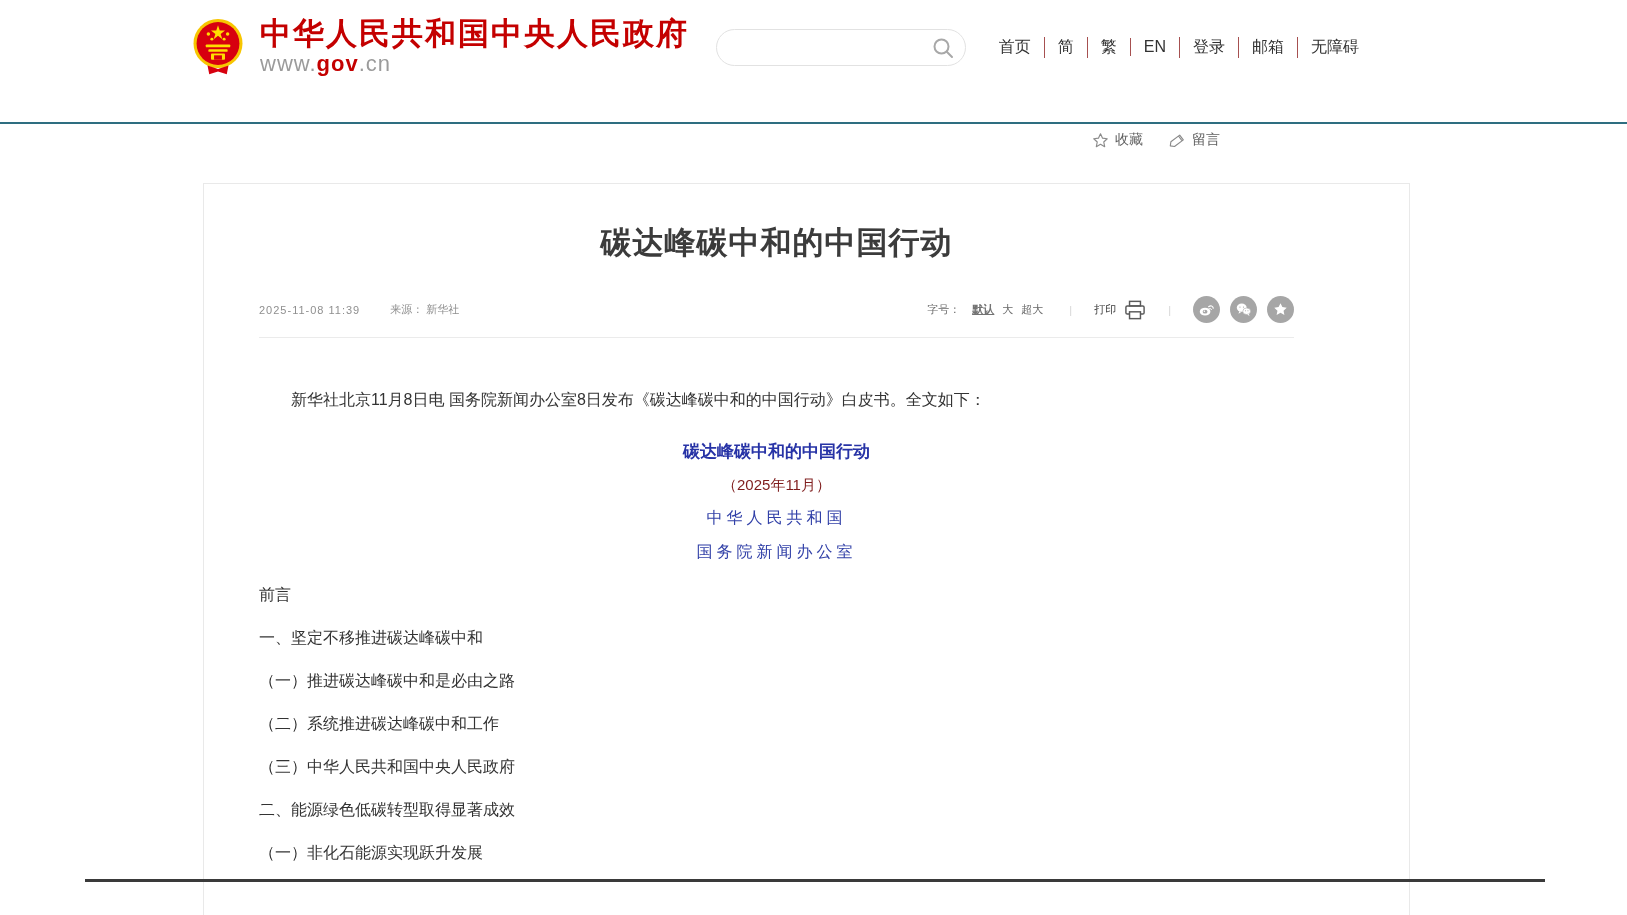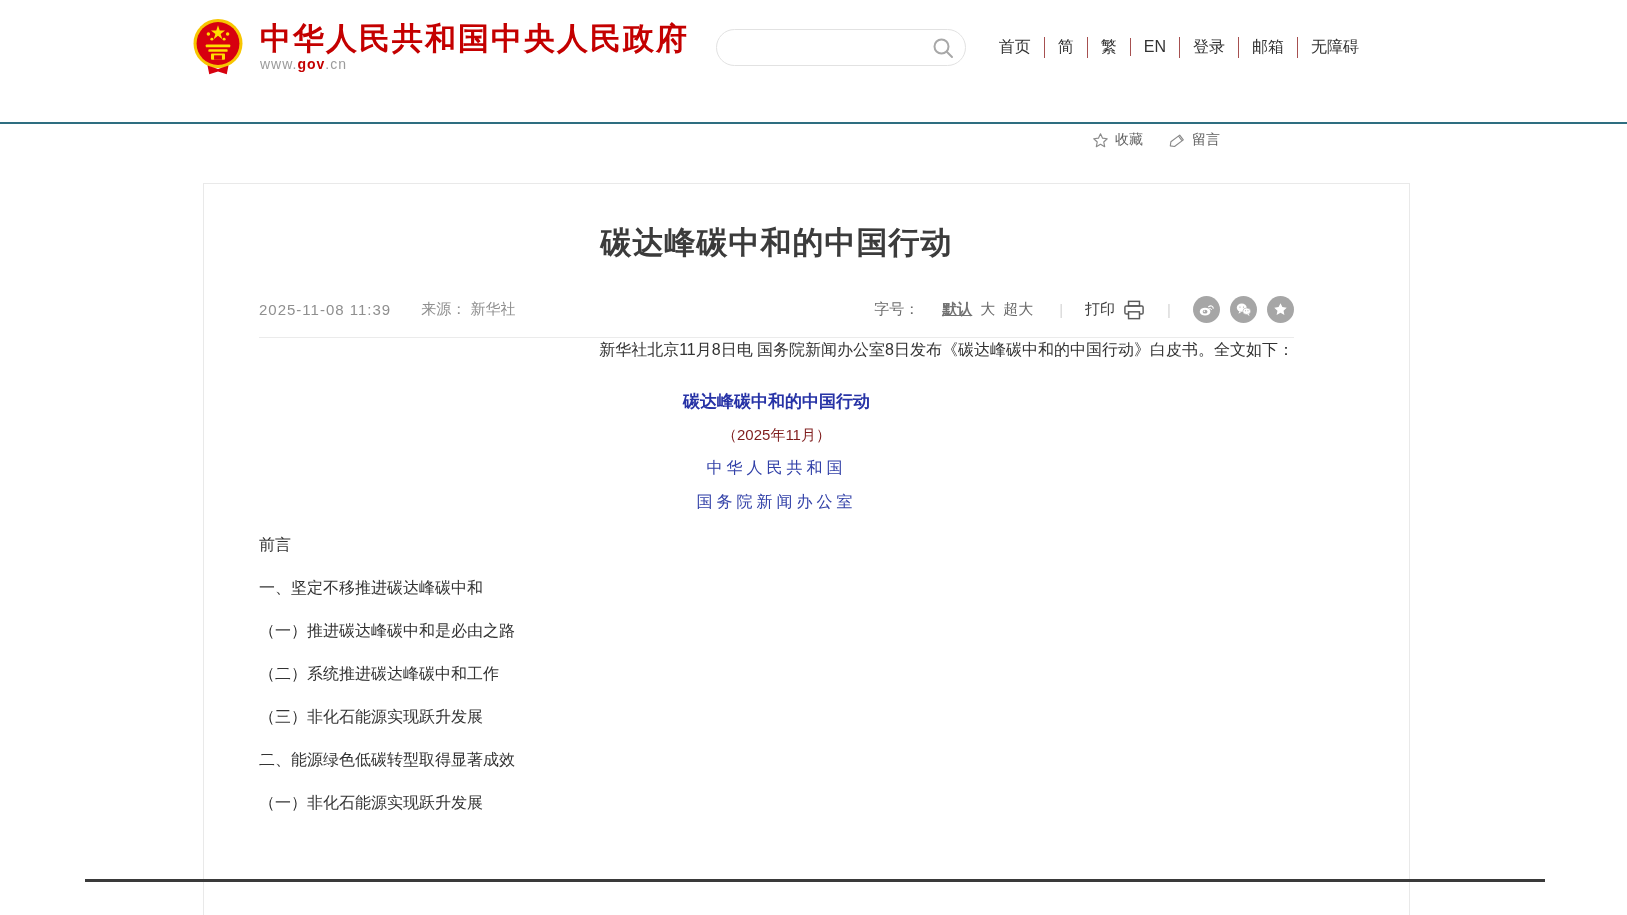--- a/index.html
+++ b/index.html
@@ -7,21 +7,21 @@
     font-family:"Liberation Sans","DejaVu Sans",sans-serif; }
   .page { position:relative; width:1627px; height:915px; background:#fff; }
 
   
   .site-header { position:relative; height:94px; background:#fff; }
   .header-inner { display:flex; align-items:center; height:100%; padding:0 255px 0 190px; }
   .logo-wrap { display:flex; align-items:center; }
   .emblem { width:56px; height:62px; flex:0 0 auto; }
   .site-id { margin-left:14px; }
   .site-title { color:#c40000; font-size:31px; font-weight:bold; letter-spacing:2px; line-height:1.1; }
-  .site-url { font-size:14px; color:#9b9b9b; letter-spacing:1px; }
+  .site-url { font-size:22px; color:#9b9b9b; letter-spacing:1px; }
   .site-url .gov { color:#c40000; font-weight:bold; }
   .header-spacer { flex:1; }
 
   .search-box { position:relative; width:250px; height:37px; border:1px solid #e2e2e2;
     border-radius:19px; background:#fff; display:flex; align-items:center; }
   .search-input { border:none; outline:none; background:transparent; width:200px;
     height:30px; margin-left:16px; font-size:15px; color:#333; }
   .search-btn { position:absolute; right:10px; top:6px; width:24px; height:24px;
     background:none; border:none; cursor:pointer; }
 
@@ -43,38 +43,38 @@
   
   .article-box { position:absolute; left:203px; top:183px; width:1207px; height:760px;
     background:#fff; border:1px solid #e9e9e9; }
   .article-col { margin:0 115px 0 55px; }
 
   .article-title { margin-top:38px; text-align:center; font-size:31px; font-weight:600;
     color:#3b3b3b; letter-spacing:1px; }
 
   .meta-row { display:flex; justify-content:space-between; align-items:center;
     margin-top:32px; padding-bottom:14px; border-bottom:1px solid #ebebeb;
-    font-size:15px; color:#8f8f8f;text-align:right; }
+    font-size:11px; color:#8f8f8f;text-align:right; }
   .meta-left { display:flex; align-items:center; }
   .meta-date { letter-spacing:1px; }
   .meta-source { margin-left:30px; }
   .meta-right { display:flex; align-items:center; color:#6b6b6b; }
-  .fs-label { margin-right:19px; }
+  .fs-label { margin-right:8px; }
   .fs-opt { cursor:pointer; margin:0 4px; color:#6b6b6b; text-decoration:none; }
   .fs-opt.active { color:#737373; font-weight:bold; text-decoration:underline; }
   .meta-sep { color:#d6d6d6; margin:0 22px; }
   .print-wrap { display:flex; align-items:center; color:#3c3c3c; cursor:pointer; }
   .print-wrap .print-label { margin-right:8px; }
   .share-icons { display:flex; align-items:center; }
   .share-circle { width:27px; height:27px; border-radius:50%; background:#a6a6a6;
     display:flex; align-items:center; justify-content:center; cursor:pointer; }
   .share-circle + .share-circle { margin-left:10px; }
 
   
-  .lead { font-size:16px; color:#333; text-indent:2em; line-height:24px;text-align:right; }
+  .lead { margin-top:50px; font-size:16px; color:#333; text-indent:2em; line-height:24px; }
   .doc-title { margin-top:28px; text-align:center; font-size:17px; font-weight:bold; color:#2733a6; }
   .doc-date { margin-top:13px; text-align:center; font-size:15px; color:#7f1d1d; }
   .doc-author { margin-top:13px; text-align:center; font-size:16px; color:#3241a8;
     font-family:"DejaVu Serif","Liberation Serif",serif; letter-spacing:4px; }
   .toc-title { margin-top:28px; font-size:17px; font-weight:bold; color:#333; }
   .toc-item { margin-top:21px; font-size:16px; color:#333; line-height:22px; }
 
   
   .bottom-line { position:absolute; left:85px; top:879px; width:1460px; height:3px;
     background:#3a3a3a; z-index:6; }
@@ -214,21 +214,21 @@
 
       <div class="doc-title">碳达峰碳中和的中国行动</div>
       <div class="doc-date">（2025年11月）</div>
       <div class="doc-author">中华人民共和国</div>
       <div class="doc-author">国务院新闻办公室</div>
 
       <div class="toc-item">前言</div>
       <div class="toc-item">一、坚定不移推进碳达峰碳中和</div>
       <div class="toc-item">（一）推进碳达峰碳中和是必由之路</div>
       <div class="toc-item">（二）系统推进碳达峰碳中和工作</div>
-      <div class="toc-item">（三）非化石能源实现跃升发展</div>
+      <div class="toc-item">（三）中华人民共和国中央人民政府</div>
       <div class="toc-item">二、能源绿色低碳转型取得显著成效</div>
       <div class="toc-item">（一）非化石能源实现跃升发展</div>
 
     </div>
   </div>
 
   <div class="bottom-line"></div>
 
 </div>
 

